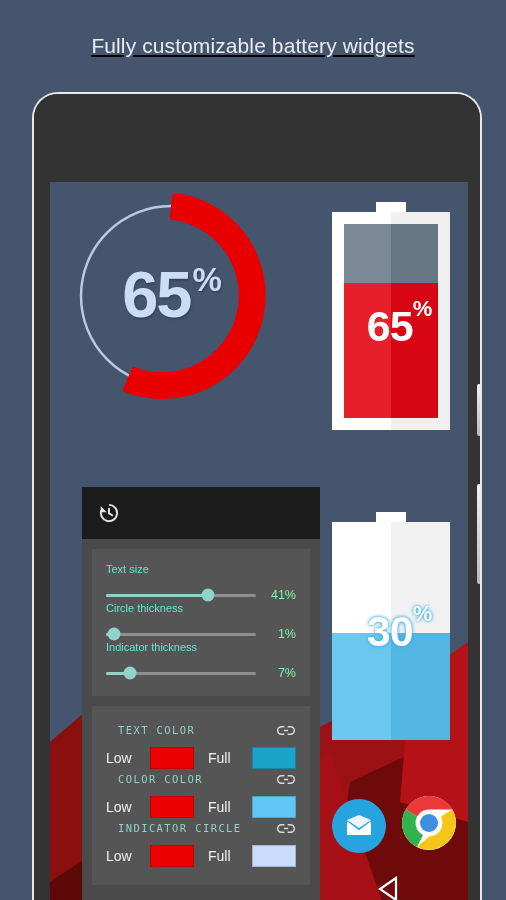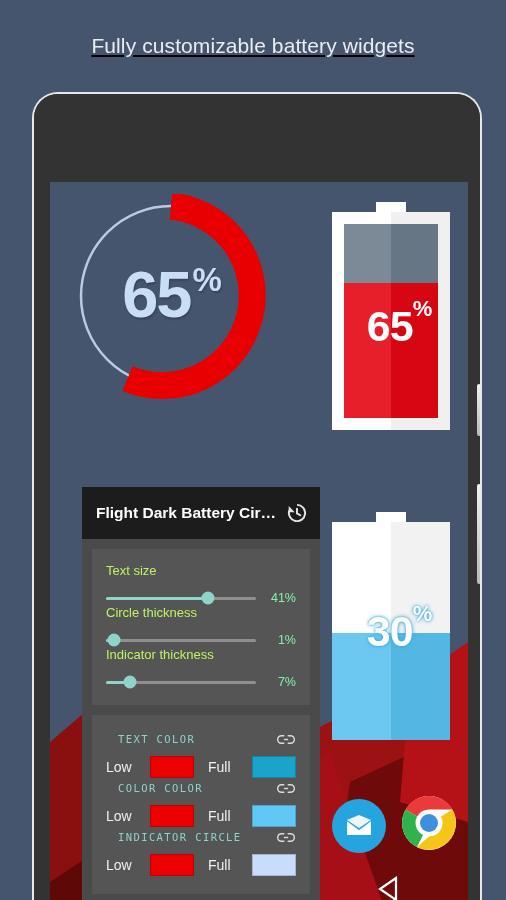--- a/index.html
+++ b/index.html
@@ -74,21 +74,21 @@
     padding:0 10px 0 14px; gap:6px;
   }
   .panel-title-text {
     flex:1; color:#ffffff; font-size:15.5px; font-weight:700;
     white-space:nowrap; overflow:hidden;
   }
   .history-icon { width:26px; height:26px; flex:none; }
   .card {
     margin:10px; background:#555555; padding:14px 14px 16px 14px;
   }
-  .row-label { color:#bef264; font-size:13px; margin-bottom:13px; }
+  .row-label { color:#5eead4; font-size:11px; margin-bottom:13px; }
   .slider-row { display:flex; align-items:center; gap:10px; margin-bottom:20px; }
   .slider-row:last-child { margin-bottom:0; }
   .track {
     position:relative; flex:1; height:3px; background:#8f8f8f; border-radius:2px;
   }
   .track .fill { position:absolute; left:0; top:0; height:3px; background:#8fd3c9; border-radius:2px; }
   .track .thumb {
     position:absolute; top:50%; width:13px; height:13px; border-radius:50%;
     background:#8fd3c9; transform:translate(-50%,-50%);
   }
@@ -193,21 +193,20 @@
       </svg>
     </div>
 
     <svg class="nav-back" style="left:324px;top:690px;" width="34" height="34" viewBox="0 0 34 34">
       <polygon points="22,6 6,17 22,28" fill="none" stroke="#ffffff" stroke-width="2.2"></polygon>
     </svg>
 
     <div class="panel">
 
       <div class="panel-title">
-        <div class="panel-title-text">Flight Dark Battery Cir…</div>
         <svg class="history-icon" viewBox="0 0 24 24">
           <path d="M12 4.5 a7.5 7.5 0 1 1 -7.1 5.1" fill="none" stroke="#e6e6e6" stroke-width="1.8"></path>
           <polygon points="4.3,5.6 4.3,11.2 9.9,11.2" fill="#e6e6e6"></polygon>
           <path d="M12 8 v4.3 l3 1.8" fill="none" stroke="#e6e6e6" stroke-width="1.8" stroke-linecap="round"></path>
         </svg>
       </div>
 
       <div class="card">
 
         <div>

